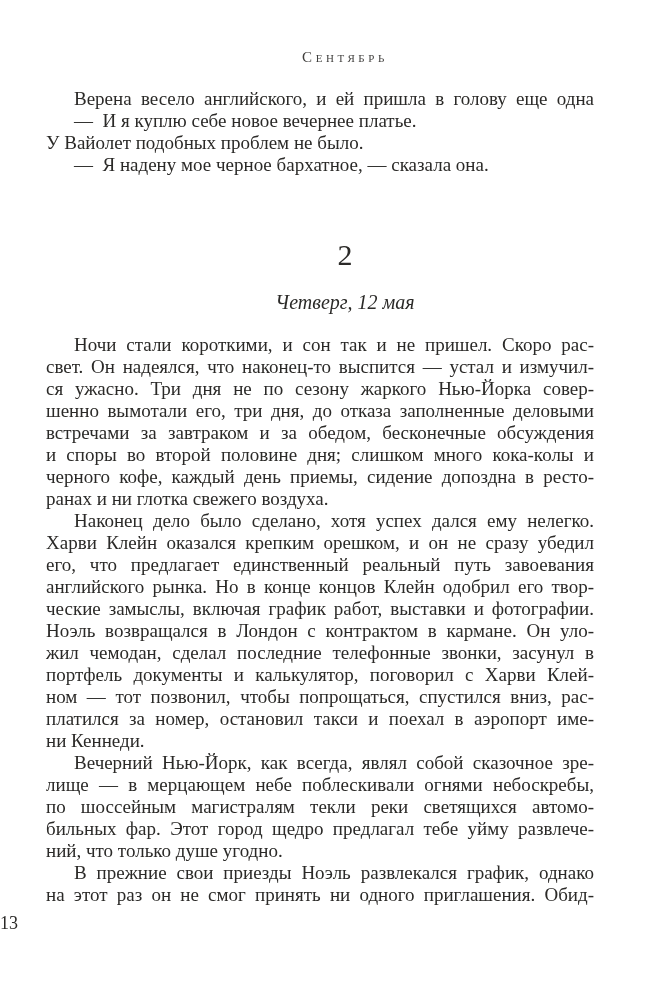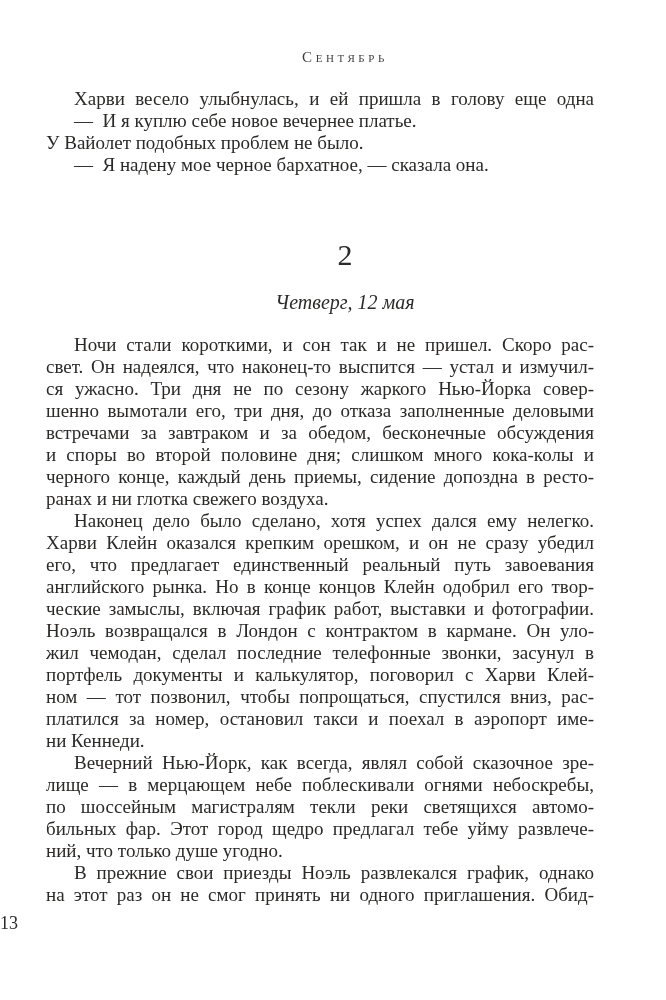--- a/index.html
+++ b/index.html
@@ -90,21 +90,21 @@
 </style>
 </head>
 <body>
 
 <div class="page">
 
   <div class="running-head">Сентябрь</div>
 
   <section class="intro">
     <div class="par">
-      <div class="line first">Харви весело улыбнулась, и ей пришла в голову еще одна</div>
+      <div class="line first">Верена весело английского, и ей пришла в голову еще одна</div>
     </div>
     <div class="par">
       <div class="line first last">— И я куплю себе новое вечернее платье.</div>
     </div>
     <div class="par">
       <div class="line last">У Вайолет подобных проблем не было.</div>
     </div>
     <div class="par">
       <div class="line first last">— Я надену мое черное бархатное, — сказала она.</div>
     </div>
@@ -116,21 +116,21 @@
 
   <section class="body-text">
 
     <div class="par">
       <div class="line first">Ночи стали короткими, и сон так и не пришел. Скоро рас-</div>
       <div class="line">свет. Он надеялся, что наконец-то выспится — устал и измучил-</div>
       <div class="line">ся ужасно. Три дня не по сезону жаркого Нью-Йорка совер-</div>
       <div class="line">шенно вымотали его, три дня, до отказа заполненные деловыми</div>
       <div class="line">встречами за завтраком и за обедом, бесконечные обсуждения</div>
       <div class="line">и споры во второй половине дня; слишком много кока-колы и</div>
-      <div class="line">черного конце, каждый день приемы, сидение допоздна в ресто-</div>
+      <div class="line">черного кофе, каждый день приемы, сидение допоздна в ресто-</div>
       <div class="line last">ранах и ни глотка свежего воздуха.</div>
     </div>
 
     <div class="par">
       <div class="line first">Наконец дело было сделано, хотя успех дался ему нелегко.</div>
       <div class="line">Харви Клейн оказался крепким орешком, и он не сразу убедил</div>
       <div class="line">его, что предлагает единственный реальный путь завоевания</div>
       <div class="line">английского рынка. Но в конце концов Клейн одобрил его твор-</div>
       <div class="line">ческие замыслы, включая график работ, выставки и фотографии.</div>
       <div class="line">Ноэль возвращался в Лондон с контрактом в кармане. Он уло-</div>

